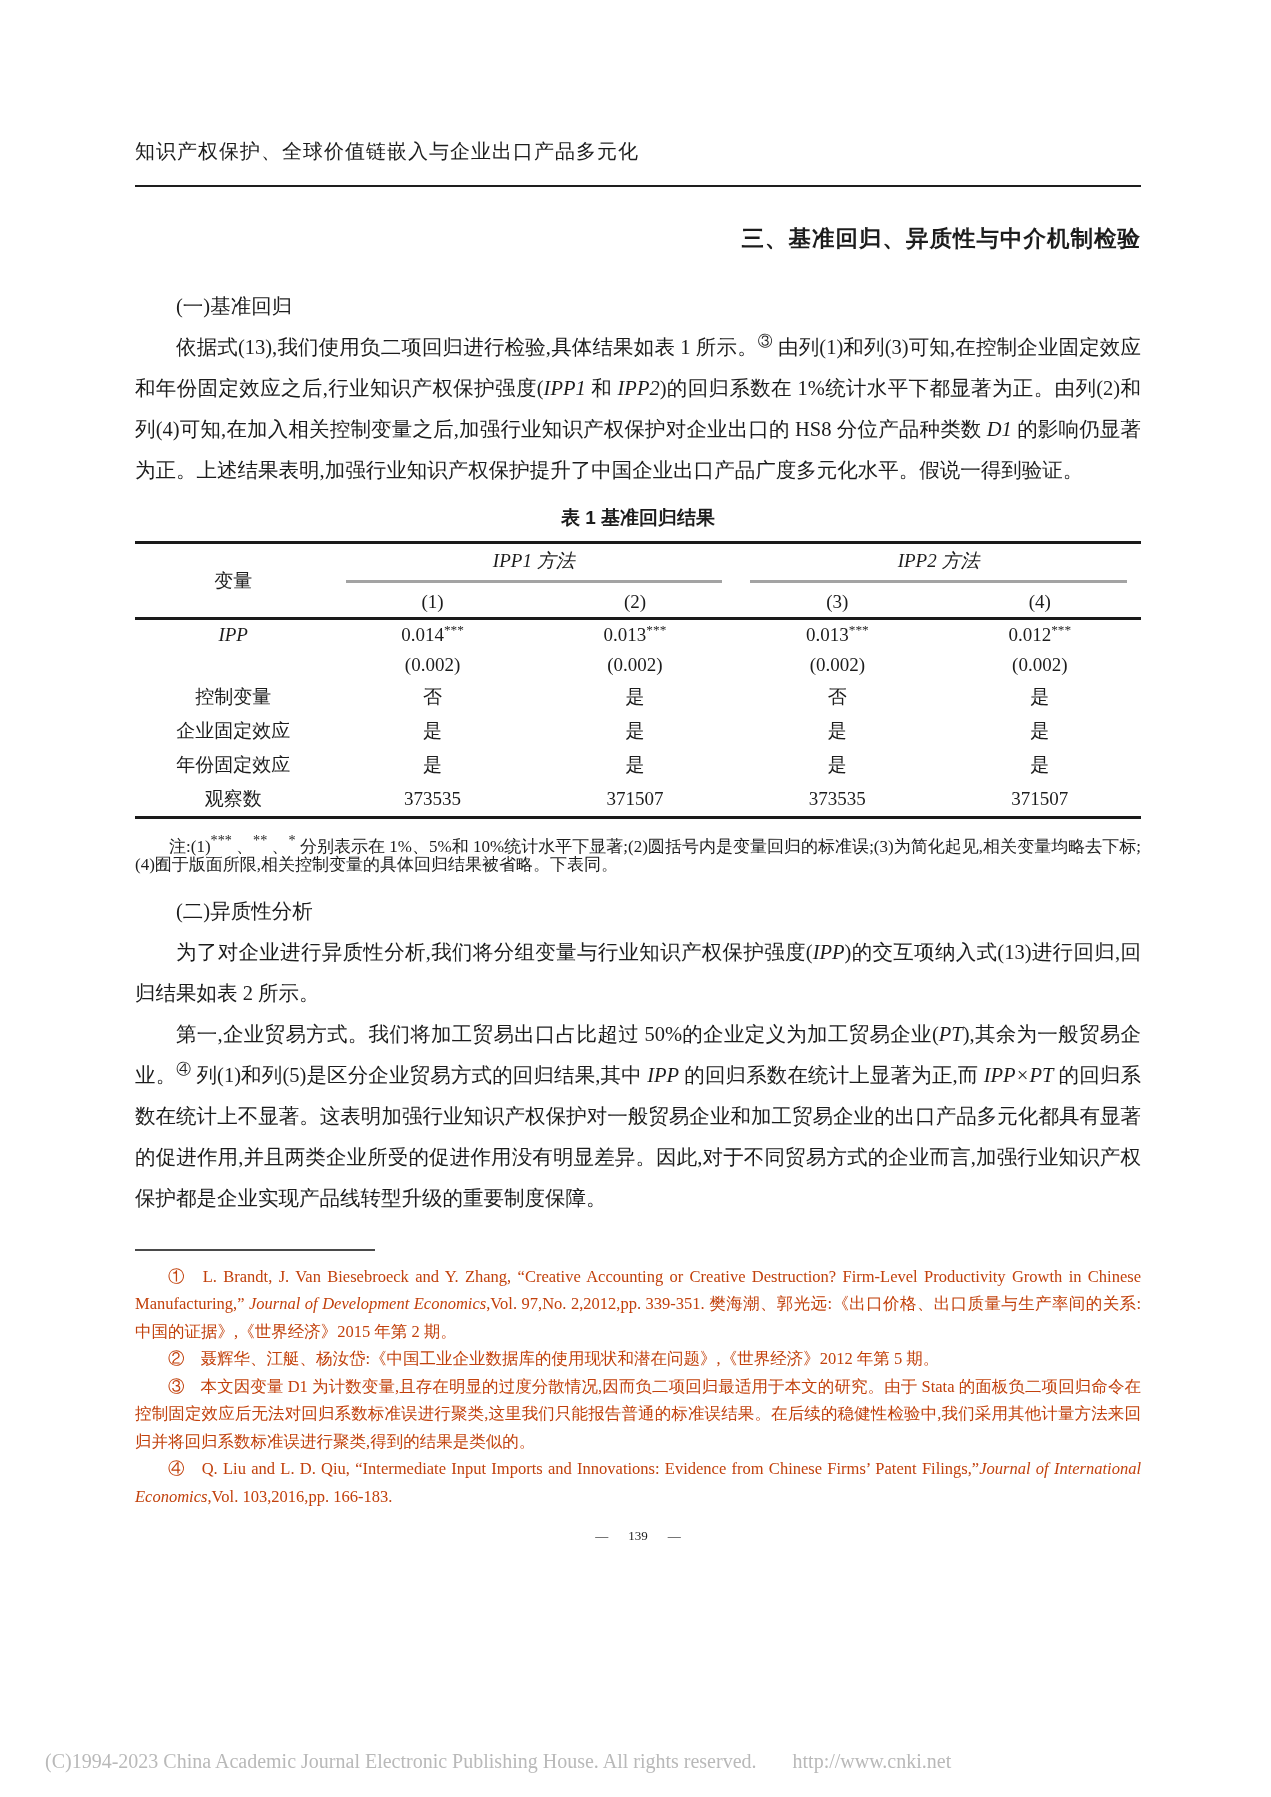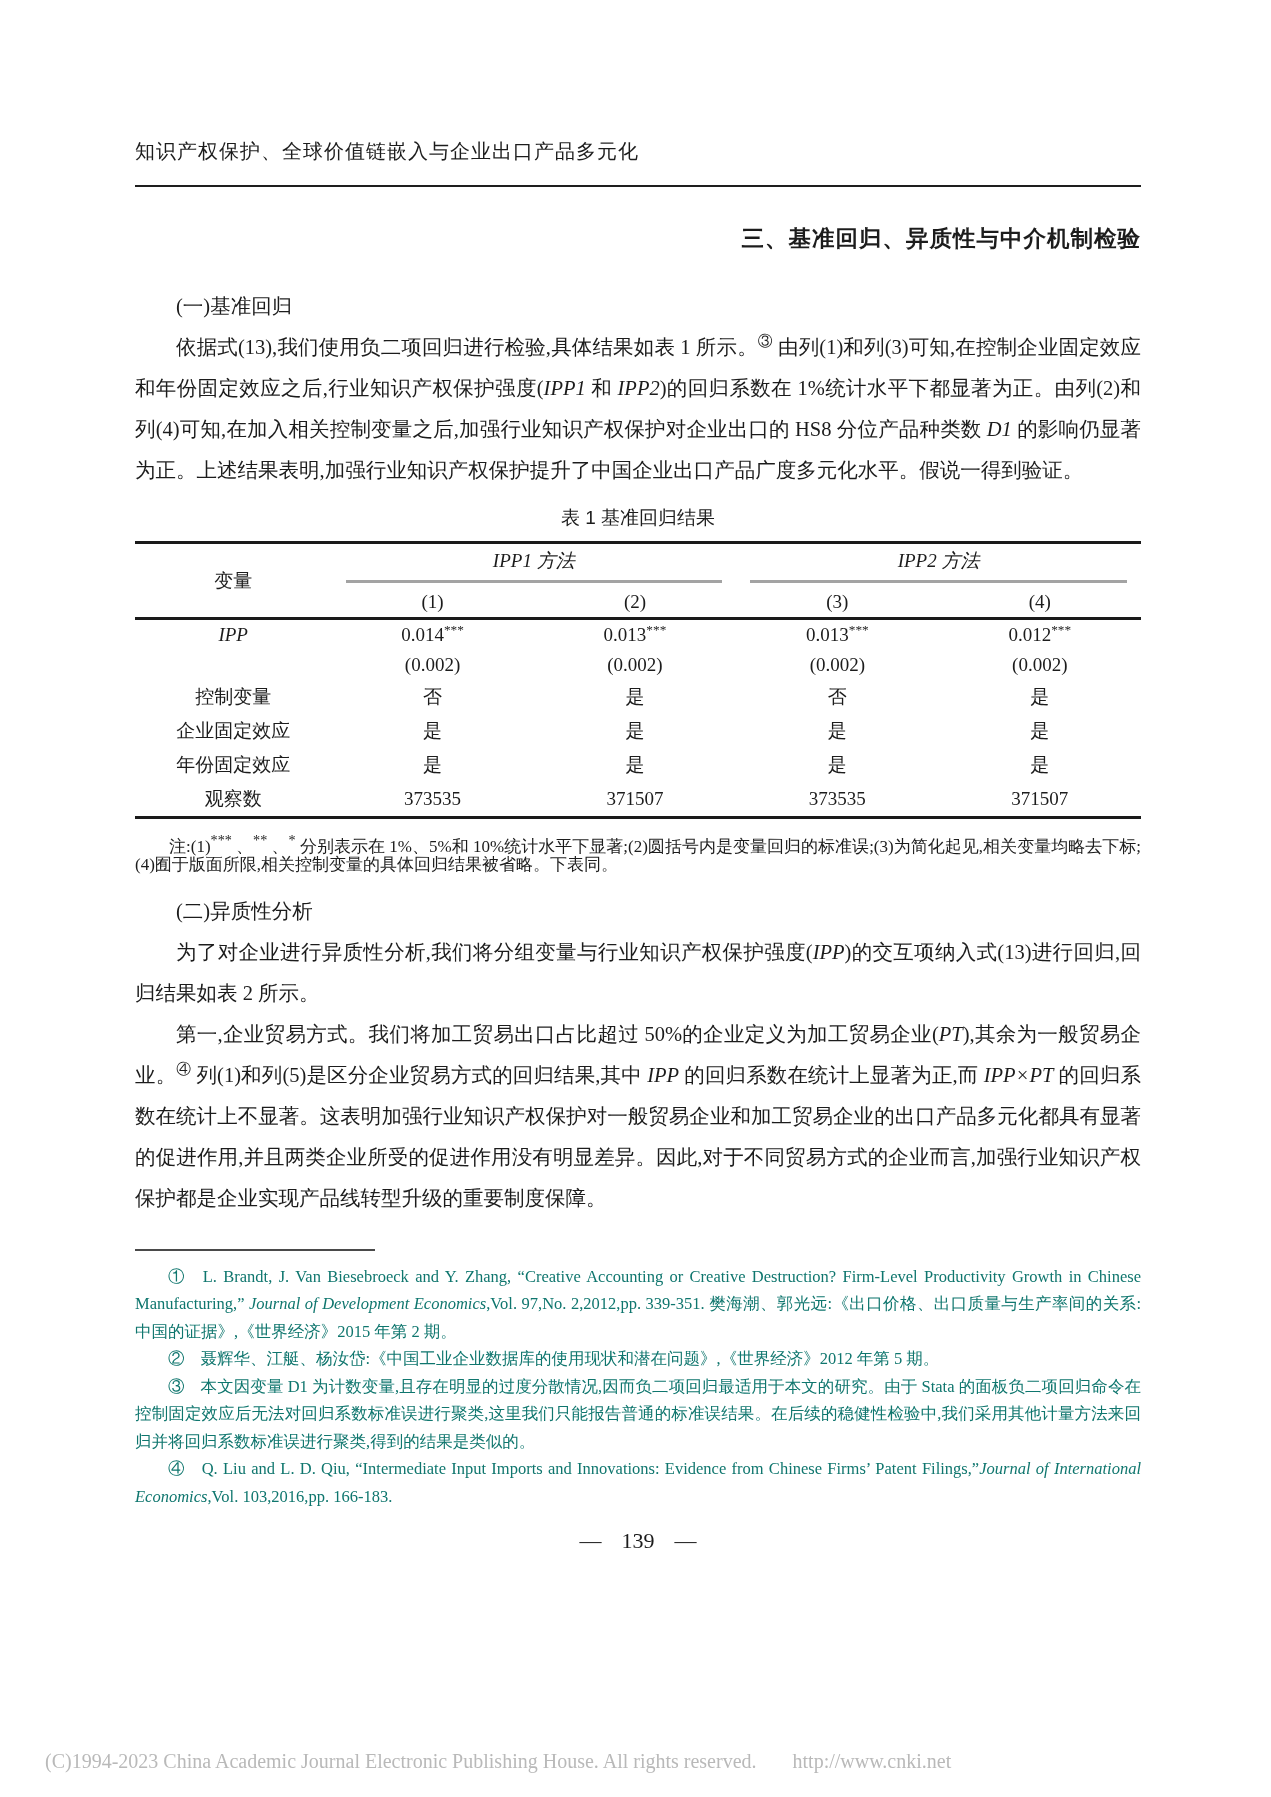--- a/index.html
+++ b/index.html
@@ -31,21 +31,21 @@
     font-weight:bold;
     font-size:22.5px;
     margin:36px 0 32px;
     letter-spacing:1px;
   }
   sup.fnmark { font-size:0.72em; vertical-align:super; line-height:0; }
   .it { font-style:italic; }
   .tbl-caption {
     text-align:center;
     font-family:"Liberation Sans","DejaVu Sans",sans-serif;
-    font-weight:normal;
+    font-weight:bold;
     font-size:19px;
     margin:14px 0 10px;
   }
   table.regression {
     width:100%;
     border-collapse:collapse;
     border-top:3px solid #1a1a1a;
     border-bottom:3px solid #1a1a1a;
     font-size:19px;
   }
@@ -64,28 +64,28 @@
   }
   td sup, th sup { font-size:0.7em; vertical-align:super; line-height:0; }
   .note {
     font-size:17px;
     line-height:18px;
     text-align:justify;
     text-indent:2em;
     margin-top:12px;
   }
   .gap8 { margin-top:8px !important; }
-  .footnotes { margin-top:30px; font-size:16.5px; line-height:27.5px; color:#0f766e; }
+  .footnotes { margin-top:30px; font-size:16.5px; line-height:27.5px; color:#c2410c; }
   .fn-sep { width:240px; border-top:2px solid #4a4a4a; margin-bottom:12px; }
   .footnotes p { margin:0; text-indent:2em; text-align:justify; }
   .fn-marker { margin-right:16px; }
   .page-number {
     margin-top:18px;
     text-align:center;
-    font-size:22px;
+    font-size:13px;
   }
   .page-number .dash { margin:0 20px; }
   .footer {
     position:absolute;
     left:45px; bottom:24px;
     color:#b9b9b9;
     font-size:20px;
     white-space:nowrap;
   }
   .footer .url { margin-left:36px; color:#b9b9b9; text-decoration:none; }

